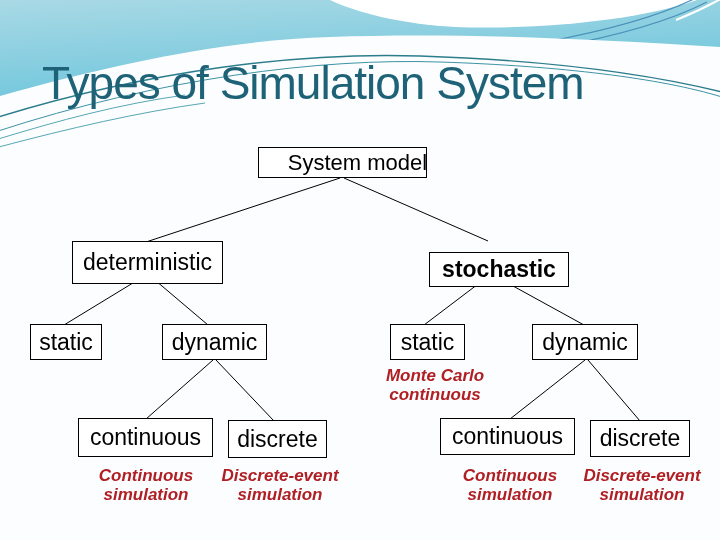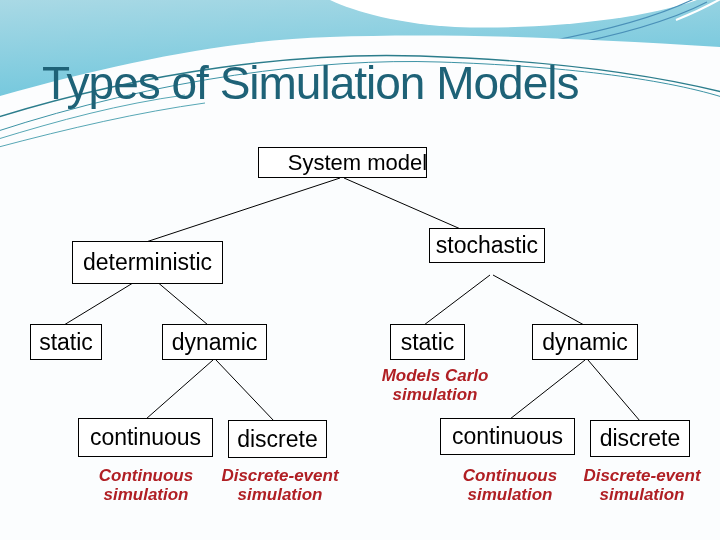--- a/index.html
+++ b/index.html
@@ -54,51 +54,51 @@
     <path d="M 676,20 C 696,12 710,5 724,-3" fill="none" stroke="#ffffff" stroke-width="2"></path>
     <path d="M 545,42 C 610,30 665,14 700,-4 M 552,48 C 617,36 672,20 707,2" fill="none" stroke="#4a90b8" stroke-width="1.2"></path>
 
     <path d="M 0,96 C 120,62 230,40 330,37 C 440,33 560,37 720,47 L 720,150 L 0,150 Z" fill="#fcfdfe"></path>
 
     <path d="M -5,118 C 150,70 300,52 420,56 C 540,60 640,72 722,92" fill="none" stroke="#2c7d8c" stroke-width="1.4"></path>
     <path d="M -5,132 C 160,78 320,58 440,62 C 560,66 660,78 722,97" fill="none" stroke="#3d93a5" stroke-width="1"></path>
     <path d="M -5,140 C 60,120 120,104 185,95 M -5,148 C 70,128 140,112 205,103" fill="none" stroke="#57a7b5" stroke-width="1"></path>
   </svg>
 
-  <div class="slide-title">Types of Simulation Models</div>
+  <div class="slide-title">Types of Simulation System</div>
 
   <svg class="lines-svg" width="720" height="540" viewBox="0 0 720 540">
     <g stroke="#000000" stroke-width="1" fill="none">
       <line x1="340" y1="178" x2="146" y2="242"></line>
       <line x1="344" y1="178" x2="488" y2="241"></line>
       <line x1="146" y1="275" x2="64" y2="325"></line>
       <line x1="149" y1="275" x2="208" y2="325"></line>
       <line x1="213" y1="360" x2="146" y2="419"></line>
       <line x1="216" y1="360" x2="274" y2="421"></line>
       <line x1="490" y1="275" x2="424" y2="325"></line>
       <line x1="493" y1="275" x2="584" y2="325"></line>
       <line x1="585" y1="360" x2="510" y2="419"></line>
       <line x1="588" y1="360" x2="640" y2="421"></line>
     </g>
   </svg>
 
   <div class="node" style="left:258px;top:147px;width:169px;height:31px;font-size:22px;padding-left:30px;">System model</div>
 
   <div class="node" style="left:72px;top:241px;width:151px;height:43px;">deterministic</div>
-  <div class="node" style="left:429px;top:228px;width:116px;height:35px;">stochastic</div>
+  <div class="node" style="left:429px;top:252px;width:140px;height:35px;font-weight:bold;">stochastic</div>
 
   <div class="node" style="left:30px;top:324px;width:72px;height:36px;">static</div>
   <div class="node" style="left:162px;top:324px;width:105px;height:36px;">dynamic</div>
   <div class="node" style="left:390px;top:324px;width:75px;height:36px;">static</div>
   <div class="node" style="left:532px;top:324px;width:106px;height:36px;">dynamic</div>
 
   <div class="node" style="left:78px;top:418px;width:135px;height:39px;">continuous</div>
   <div class="node" style="left:228px;top:420px;width:99px;height:38px;">discrete</div>
   <div class="node" style="left:440px;top:418px;width:135px;height:37px;">continuous</div>
   <div class="node" style="left:590px;top:420px;width:100px;height:37px;">discrete</div>
 
-  <div class="annotation" style="left:375px;top:366px;width:120px;">Models Carlo simulation</div>
+  <div class="annotation" style="left:375px;top:366px;width:120px;">Monte Carlo continuous</div>
   <div class="annotation" style="left:86px;top:466px;width:120px;">Continuous simulation</div>
   <div class="annotation" style="left:210px;top:466px;width:140px;">Discrete-event simulation</div>
   <div class="annotation" style="left:450px;top:466px;width:120px;">Continuous simulation</div>
   <div class="annotation" style="left:572px;top:466px;width:140px;">Discrete-event simulation</div>
 
 </div>
 
 </body></html>

